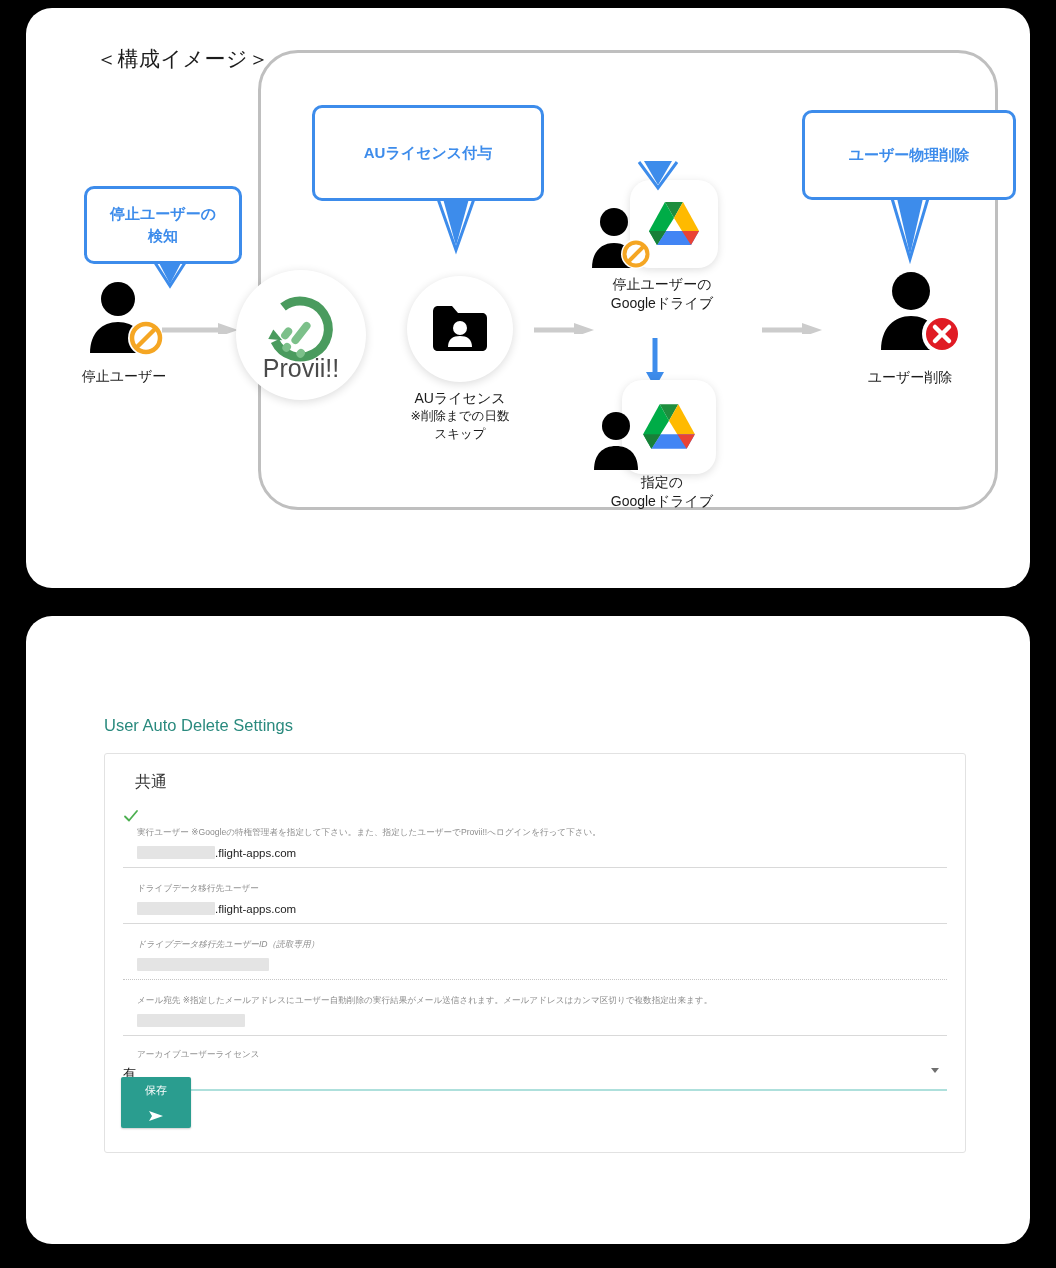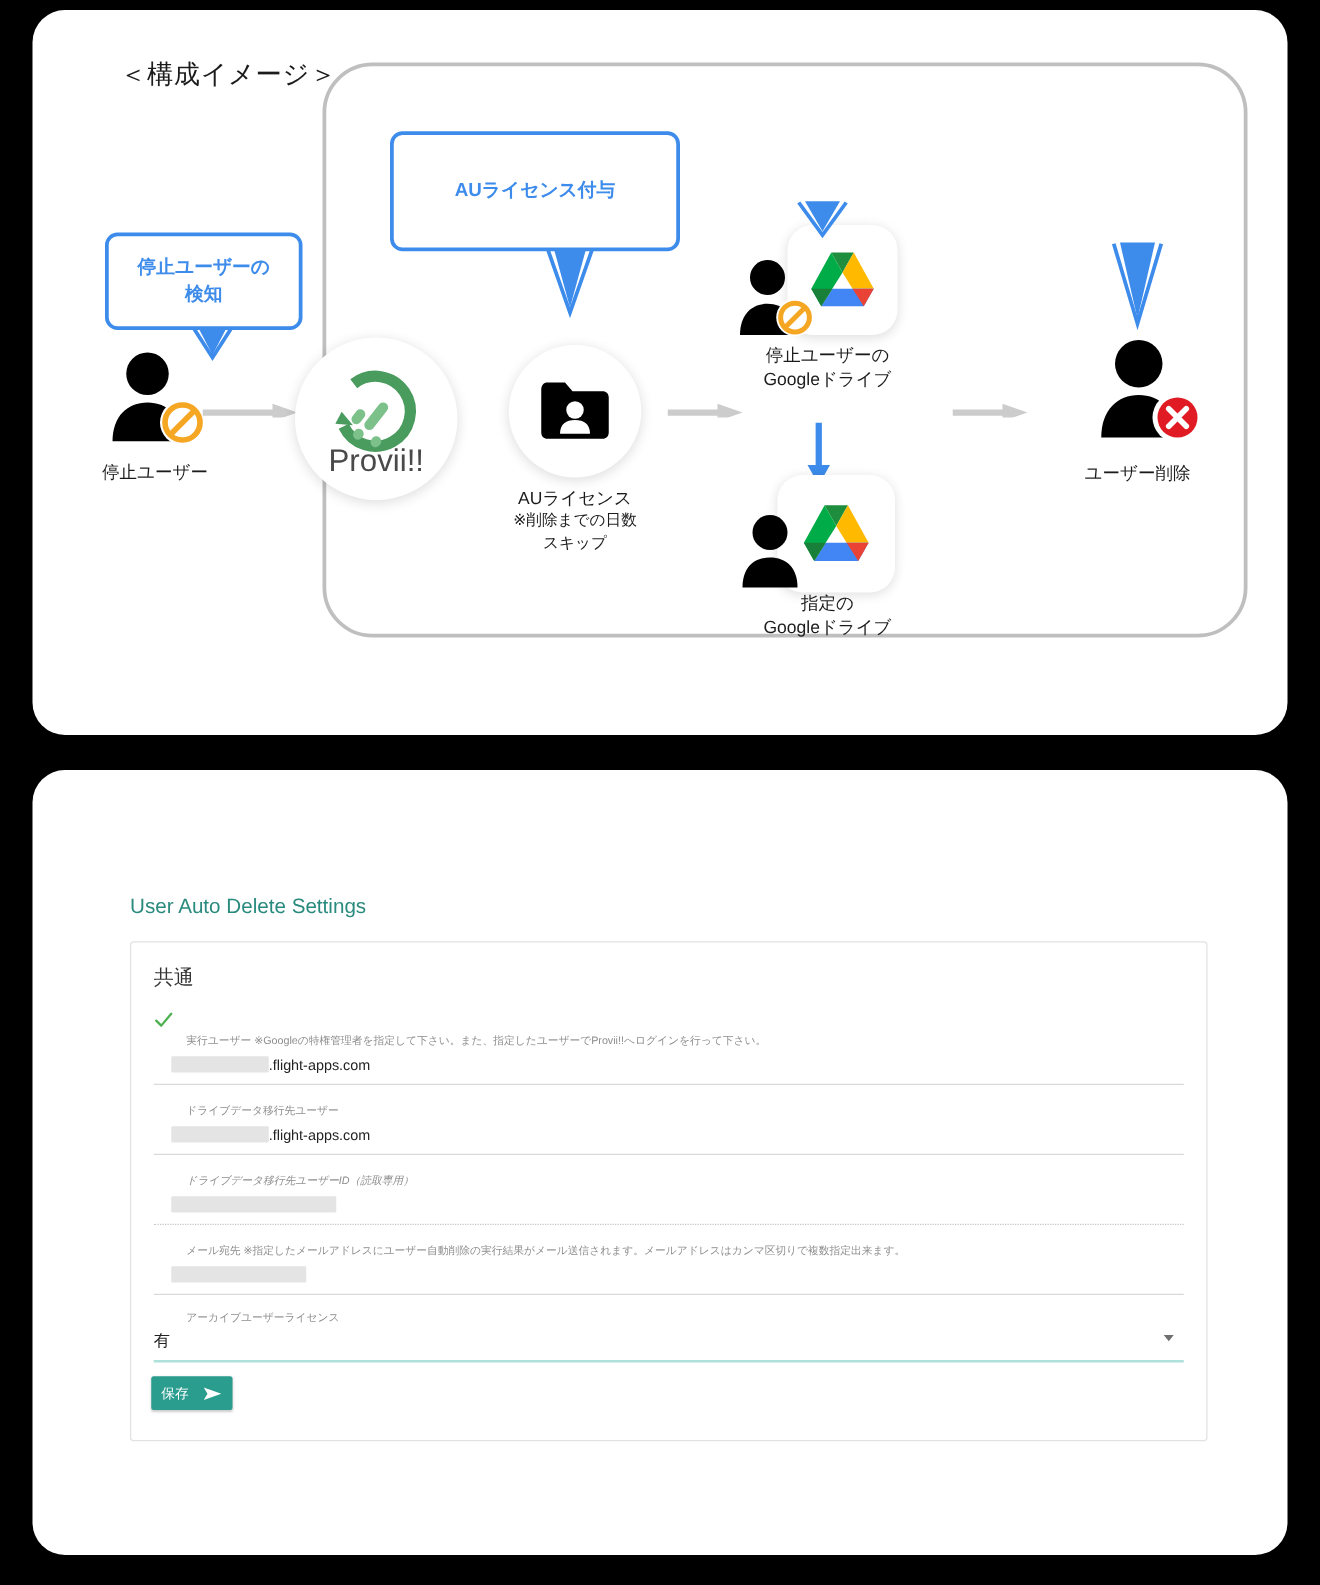--- a/index.html
+++ b/index.html
@@ -103,30 +103,30 @@
   }
   .panel {
     position: absolute;
     left: 104px; top: 753px;
     width: 862px; height: 400px;
     background: #ffffff;
     border: 1px solid #e2e2e2;
     border-radius: 3px;
   }
   .panel-inner { position: relative; padding: 18px 16px 0 16px; height: 100%; }
-  .panel-heading { font-size: 16px; color: #333; margin: 0 0 14px 2px; }
+  .panel-heading { font-size: 16px; color: #333; margin: 0 0 14px 14px; }
 
   .chk-row { display: flex; align-items: flex-start; gap: 8px; margin-left: 2px; }
   .chk-mark { width: 16px; height: 16px; flex: none; margin-top: 1px; }
   .chk-label { font-size: 10.5px; color: #444; line-height: 1.3; }
 
   .field { margin: 0 2px 0 2px; }
   .field-hint {
     font-size: 8.6px; color: #8d8d8d; line-height: 1.5;
-    margin-left: 26px; white-space: nowrap; overflow: hidden;
+    margin-left: 14px; white-space: nowrap; overflow: hidden;
   }
   .field-line { position: relative; border-bottom: 1px solid #d9d9d9; padding: 4px 0 6px 14px; }
   .field-line.dotted { border-bottom: 1px dotted #c6c6c6; }
   .field-line.green  { border-bottom: 2px solid #5fba63; }
   .field-line.teal   { border-bottom: 2px solid #aee0dc; }
   .field-value { font-size: 11.5px; color: #222; line-height: 1.25; }
   .redacted {
     display: inline-block;
     background: #e4e4e4;
     height: 13px;
@@ -141,24 +141,25 @@
     border-top: 5px solid #6f6f6f;
   }
   .save-btn {
     position: absolute;
     left: 16px; bottom: 24px;
     background: #2a9d8f;
     color: #ffffff;
     font-size: 11px;
     border: none;
     border-radius: 2px;
-    padding: 6px 8px;
+    padding: 6px 24px;
     display: flex; align-items: center; gap: 12px;
     cursor: pointer;
     box-shadow: 0 1px 2px rgba(0,0,0,.2);
+    flex-direction: column;
   }
 </style>
 </head>
 <body>
 
 <div class="page">
 
   <div class="card" id="card-diagram">
 
     <div class="diagram-title">＜構成イメージ＞</div>
@@ -182,20 +183,23 @@
     <svg class="callout-tail" style="left:408px; top:186px;" width="44" height="62">
       <path d="M3 2 L22 56 L41 2" fill="#fff" stroke="#3d8ceb" stroke-width="3" stroke-linejoin="miter"></path>
       <path d="M8 1 L22 52 L36 1 Z" fill="#3d8ceb"></path>
     </svg>
 
     <svg class="callout-tail" style="left:610px; top:152px;" width="44" height="34">
       <path d="M3 2 L22 28 L41 2" fill="#fff" stroke="#3d8ceb" stroke-width="3" stroke-linejoin="miter"></path>
       <path d="M8 1 L22 25 L36 1 Z" fill="#3d8ceb"></path>
     </svg>
 
+    <div class="callout" id="callout-delete">
+      <span>ユーザー物理削除</span>
+    </div>
     <svg class="callout-tail" style="left:862px; top:185px;" width="44" height="72">
       <path d="M3 2 L22 66 L41 2" fill="#fff" stroke="#3d8ceb" stroke-width="3" stroke-linejoin="miter"></path>
       <path d="M8 1 L22 62 L36 1 Z" fill="#3d8ceb"></path>
     </svg>
 
     <div class="node" style="left:28px; top:272px; width:140px;">
       <svg width="92" height="76" viewBox="0 0 92 76" style="margin-left:8px;">
         <circle cx="36" cy="19" r="17" fill="#000"></circle>
         <path d="M8 73 C8 53 20 42 36 42 C52 42 64 53 64 73 Z" fill="#000"></path>
         <circle cx="64" cy="58" r="18" fill="#fff"></circle>

